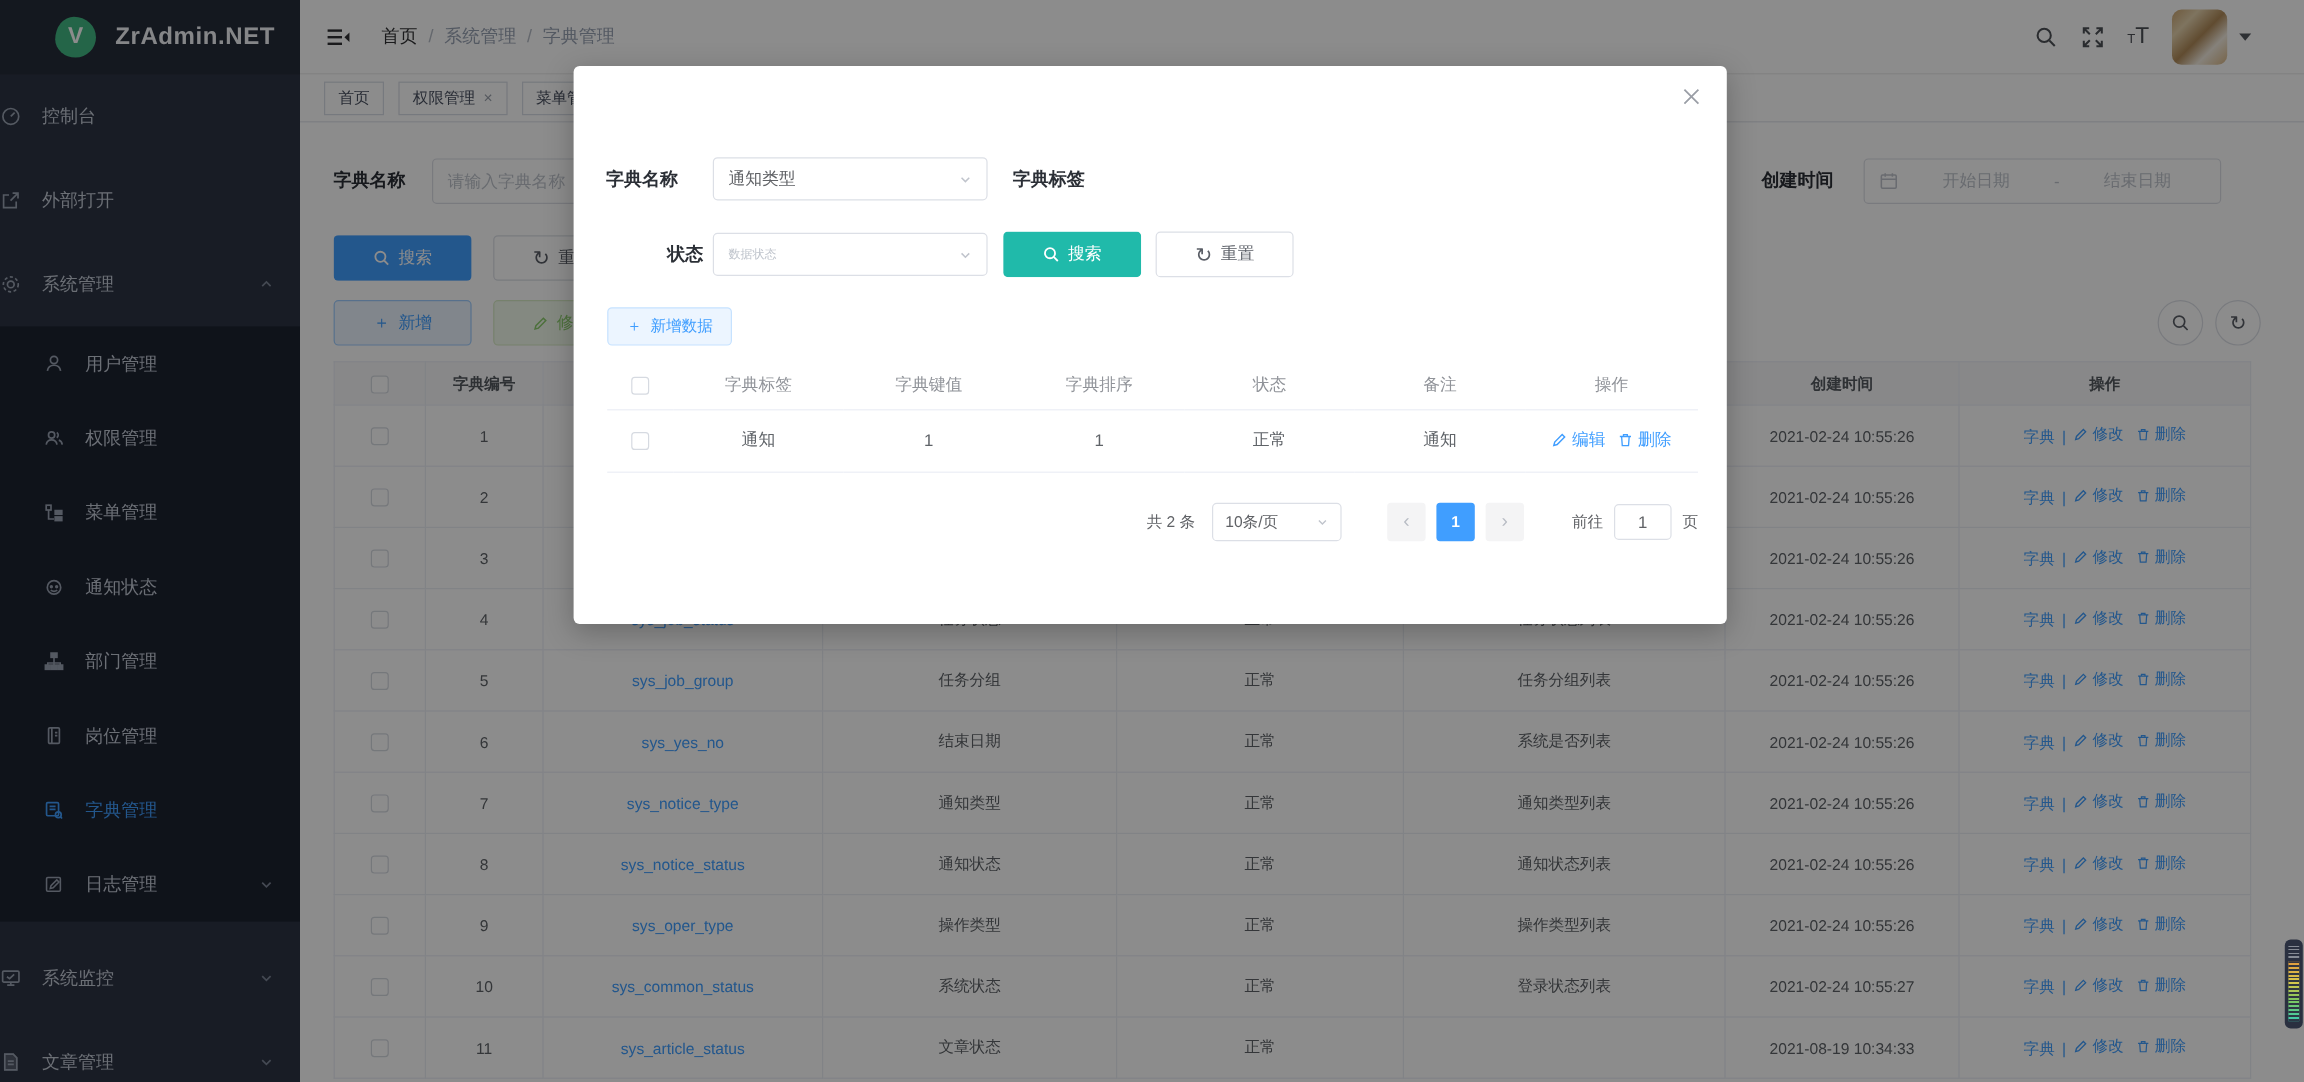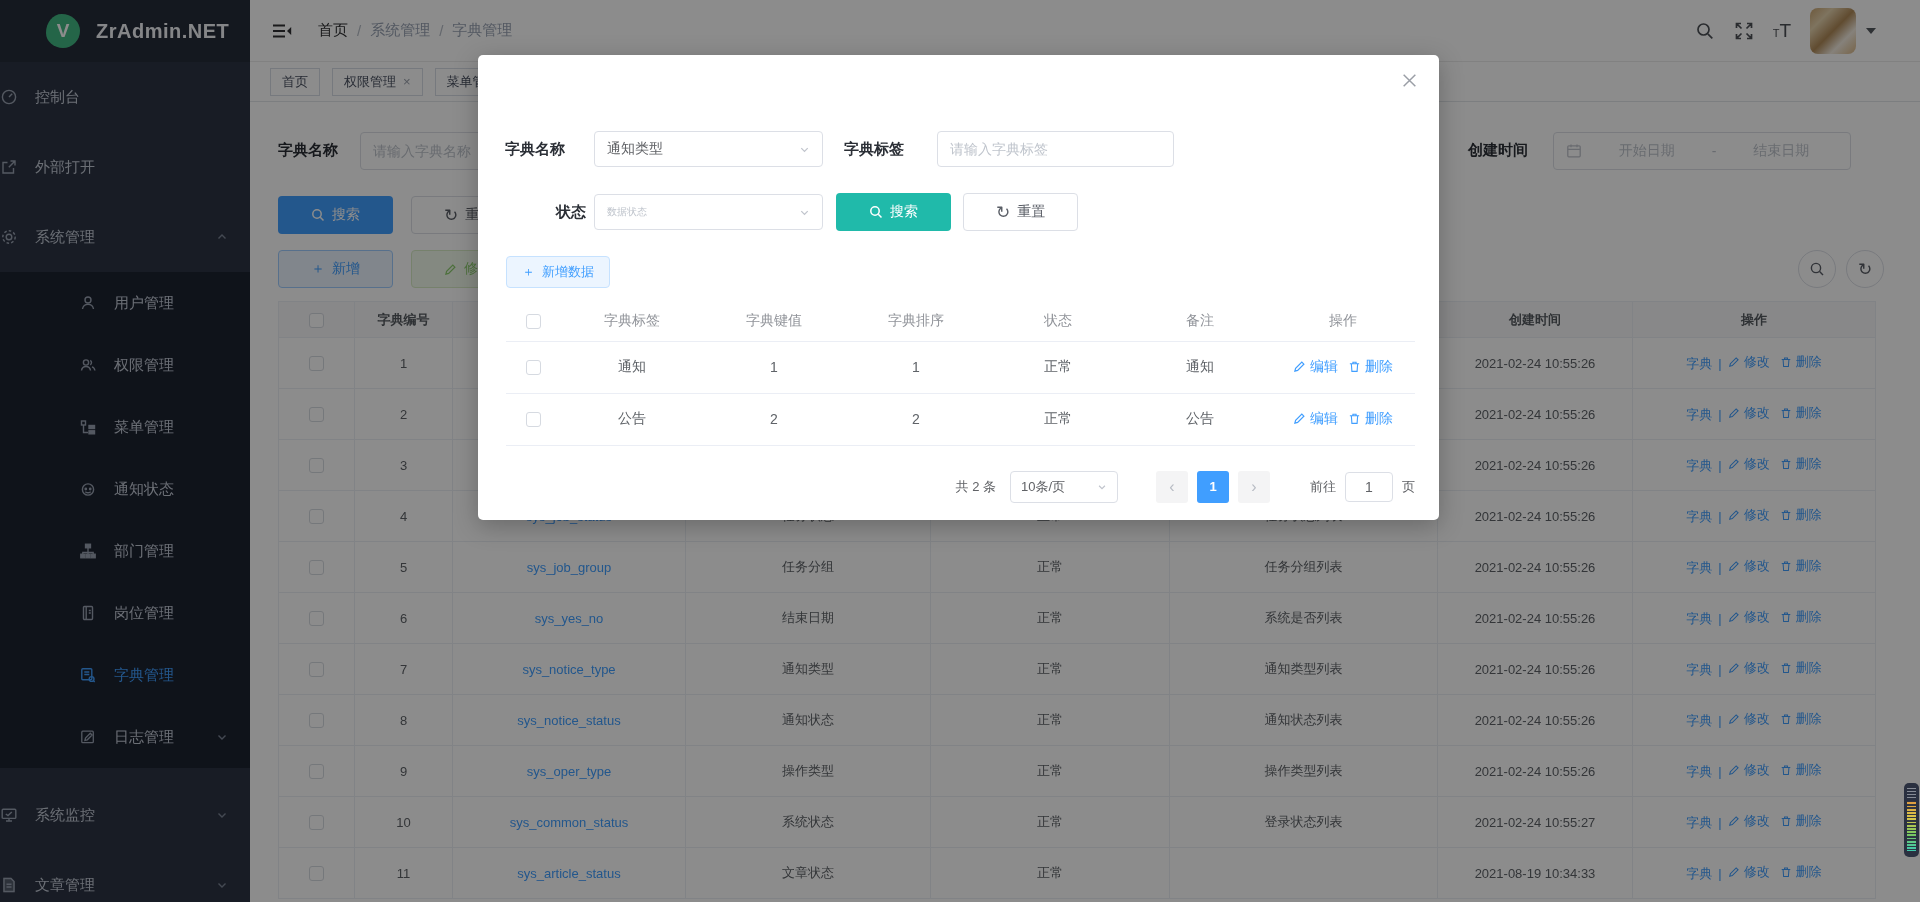--- a/index.html
+++ b/index.html
@@ -7,21 +7,21 @@
   body { font-family:"Liberation Sans","DejaVu Sans",sans-serif; background:#fff; position:relative; font-size:14px; }
 
   
   .sidebar { position:absolute; left:0; top:0; width:250px; height:902px; background:#2d3444; z-index:1; }
   .logo { height:62px; display:flex; align-items:center; padding-left:46px; background:#262c3a; }
   .logo-badge { width:34px; height:34px; background:#42b983; color:#fff; font-weight:700; font-size:19px;
     display:flex; align-items:center; justify-content:center; border-radius:46% 54% 50% 50%/55% 50% 50% 45%; }
   .logo-text { color:#f2f4f8; font-weight:700; font-size:20px; margin-left:16px; letter-spacing:.5px; }
   .menu-item { display:flex; align-items:center; color:#c3cad6; font-size:15px; cursor:pointer; position:relative; }
   .menu-item.top { height:70px; }
-  .menu-item.sub { height:62px; padding-left:79px; }
+  .menu-item.sub { height:62px; padding-left:36px; }
   .submenu { background:#1d2331; }
   .menu-item .mi { width:18px; height:18px; margin-right:17px; display:inline-flex; color:#9aa3b2; flex:none; }
   .menu-item .mi svg { width:18px; height:18px; }
   .menu-item.active, .menu-item.active .mi { color:#409eff; }
   .menu-item .arrow { position:absolute; right:22px; color:#7d8697; display:inline-flex; }
   .menu-item .arrow svg { width:12px; height:12px; }
   .after-sub { margin-top:12px; }
 
   
   .main { position:absolute; left:250px; top:0; right:0; height:902px; background:#fff; z-index:1; }
@@ -720,21 +720,20 @@
       <span class="m-label">字典名称</span>
       <div class="sel">
         <span class="val">通知类型</span>
         <span class="chev">
             <svg width="11" height="11" viewBox="0 0 12 12" fill="none" stroke="currentColor" stroke-width="1.4">
               <path d="M2.5 4.5L6 8l3.5-3.5"></path>
             </svg>
           </span>
       </div>
       <span class="m-label2">字典标签</span>
-      <input class="inp m-input" placeholder="请输入字典标签" style="">
     </div>
     <div class="m-row m-row2">
       <span class="m-label r">状态</span>
       <div class="sel">
         <span class="ph">数据状态</span>
         <span class="chev">
             <svg width="11" height="11" viewBox="0 0 12 12" fill="none" stroke="currentColor" stroke-width="1.4">
               <path d="M2.5 4.5L6 8l3.5-3.5"></path>
             </svg>
           </span>
@@ -796,41 +795,20 @@
               <span>编辑</span>
             </a><span class="gap"></span><a>
               <svg width="13" height="13" viewBox="0 0 14 14" fill="none" stroke="currentColor" stroke-width="1.2">
                 <path d="M2 4h10M5.3 4V2.4h3.4V4M3.6 4l.6 8.2h5.6l.6-8.2"></path>
               </svg>
               <span>删除</span>
             </a>
           </td>
         </tr>
 
-        <tr>
-          <td><span class="checkbox"></span></td>
-          <td>公告</td>
-          <td>2</td>
-          <td>2</td>
-          <td>正常</td>
-          <td>公告</td>
-          <td class="ops">
-            <a>
-              <svg width="13" height="13" viewBox="0 0 14 14" fill="none" stroke="currentColor" stroke-width="1.3">
-                <path d="M2 12l.8-3L9.5 2.3l2.2 2.2L5 11.2 2 12z"></path>
-              </svg>
-              <span>编辑</span>
-            </a><span class="gap"></span><a>
-              <svg width="13" height="13" viewBox="0 0 14 14" fill="none" stroke="currentColor" stroke-width="1.2">
-                <path d="M2 4h10M5.3 4V2.4h3.4V4M3.6 4l.6 8.2h5.6l.6-8.2"></path>
-              </svg>
-              <span>删除</span>
-            </a>
-          </td>
-        </tr>
       </tbody>
   </table>
 
   <div class="pg">
     <span class="pg-total">共 2 条</span>
     <div class="sel pg-size">
       <span class="val">10条/页</span>
       <span class="chev">
           <svg width="10" height="10" viewBox="0 0 12 12" fill="none" stroke="currentColor" stroke-width="1.4">
             <path d="M2.5 4.5L6 8l3.5-3.5"></path>

